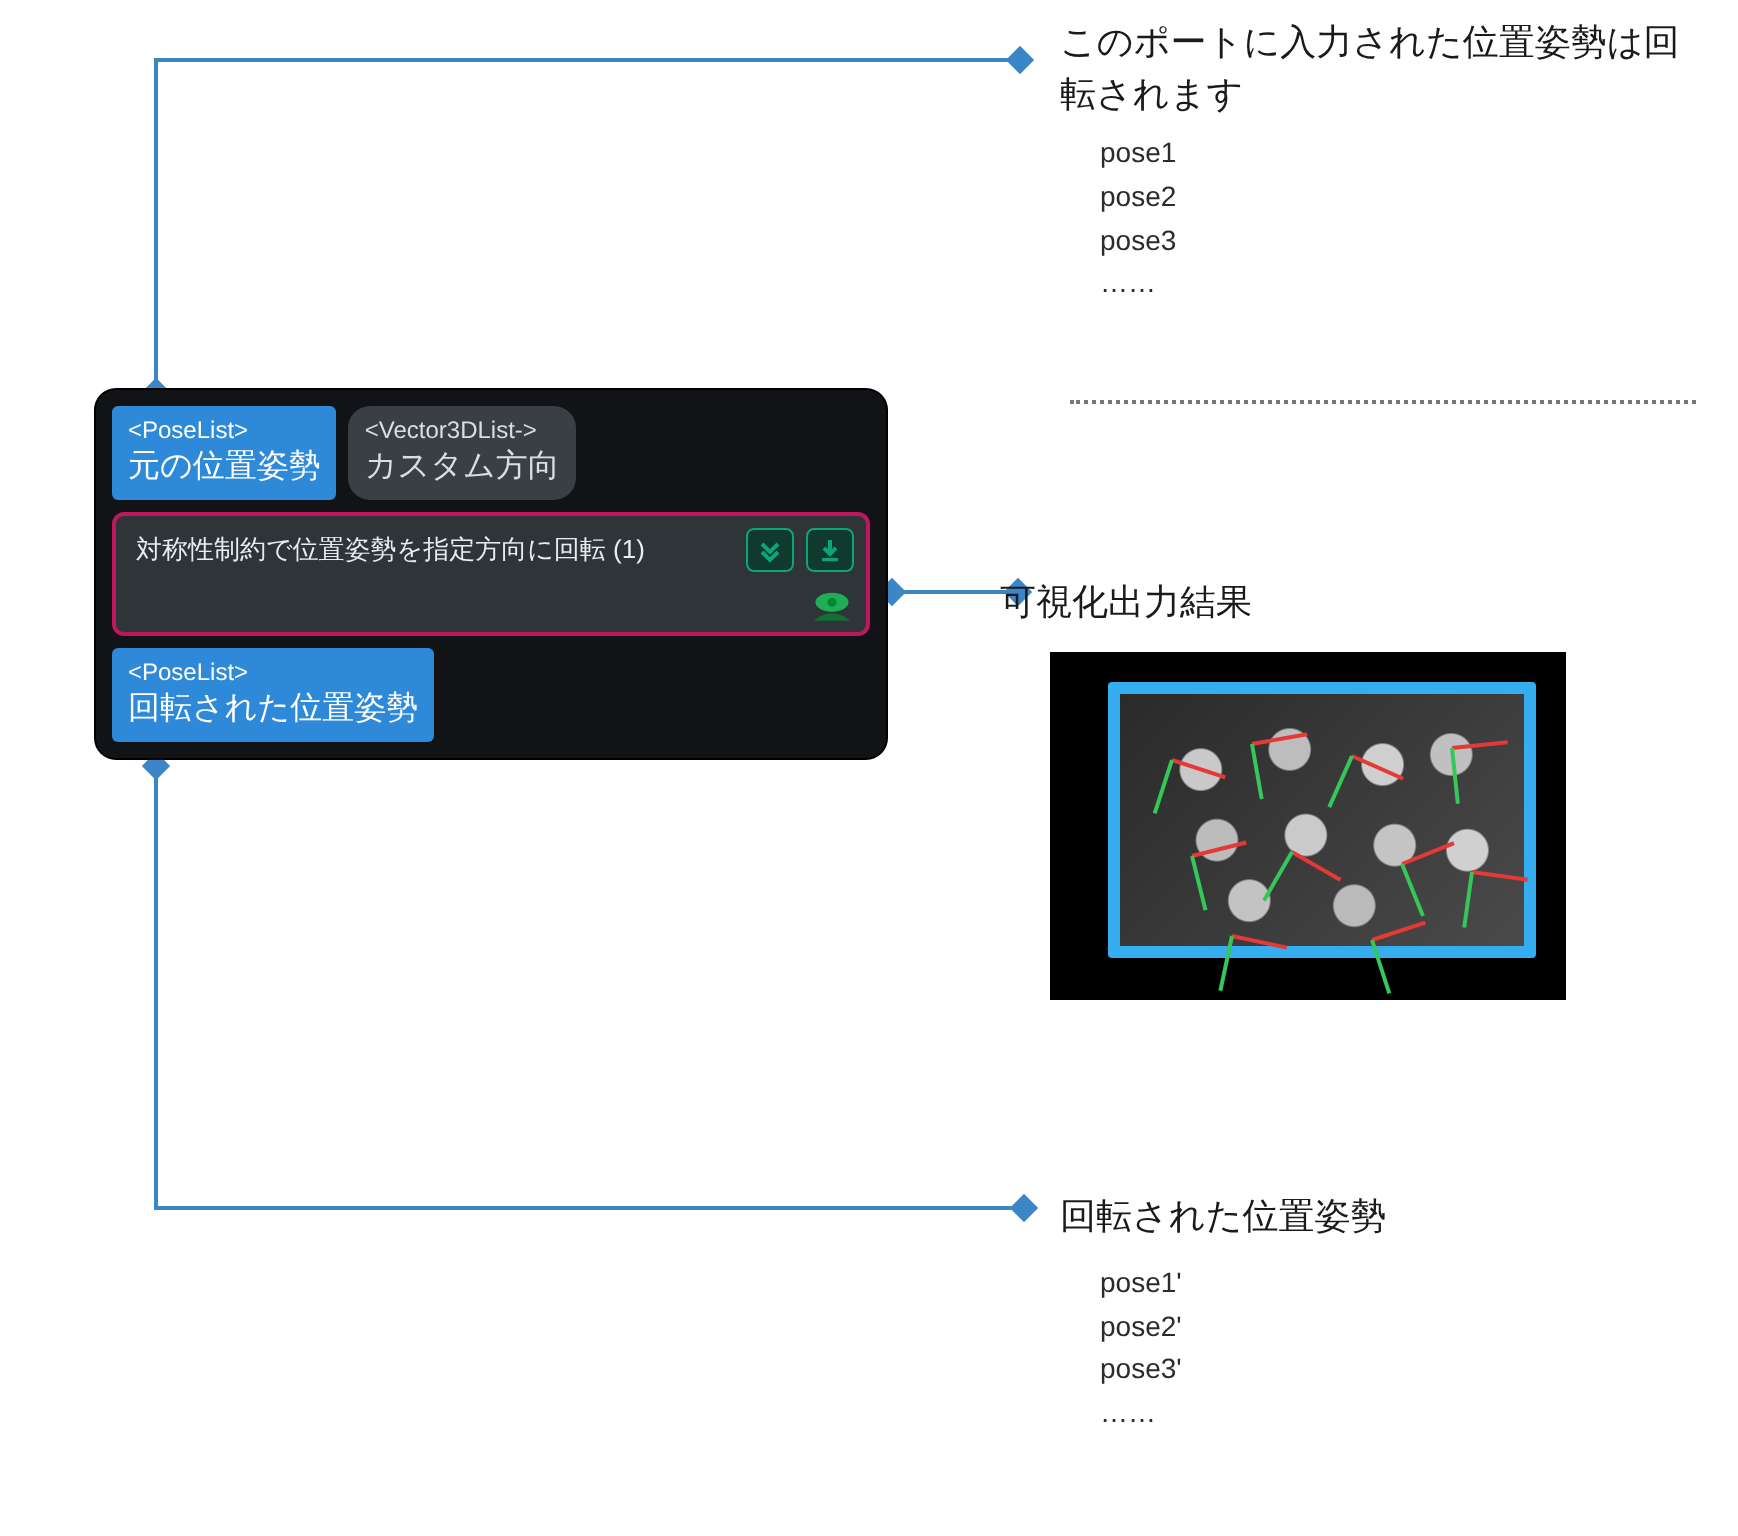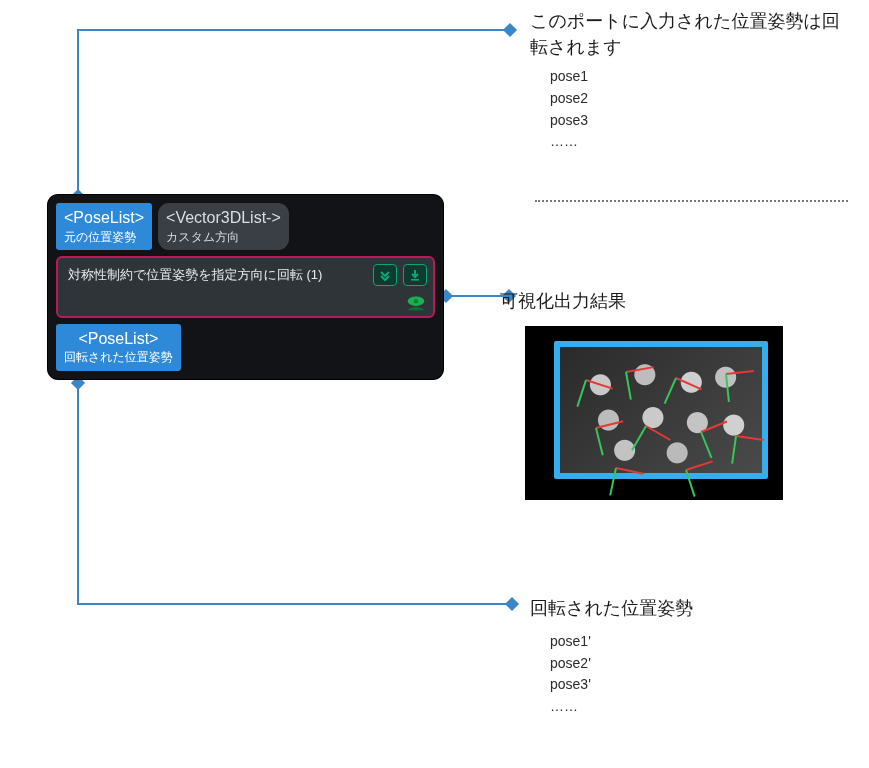--- a/index.html
+++ b/index.html
@@ -64,22 +64,22 @@
       gap: 6px;
       margin-bottom: 6px;
     }
     .port {
       padding: 4px 8px 5px 8px;
       border-radius: 3px;
       font-size: 12.5px;
       line-height: 1.35;
       color: #fff;
     }
-    .port .ptype { display: block; font-size: 16px; text-align: center; }
-    .port .plabel{ display: block; font-size: 12px; }
+    .port .ptype { display: block; font-size: 12px; }
+    .port .plabel{ display: block; font-size: 16px; }
     .port-blue { background: #2e8ad8; }
     .port-gray { background: #3a3f45; color: #d8dee4; border-radius: 11px; }
 
     .body-card {
       background: #2f3438;
       border: 2px solid #be185d;
       border-radius: 6px;
       padding: 8px 10px 6px 10px;
       position: relative;
       min-height: 62px;

